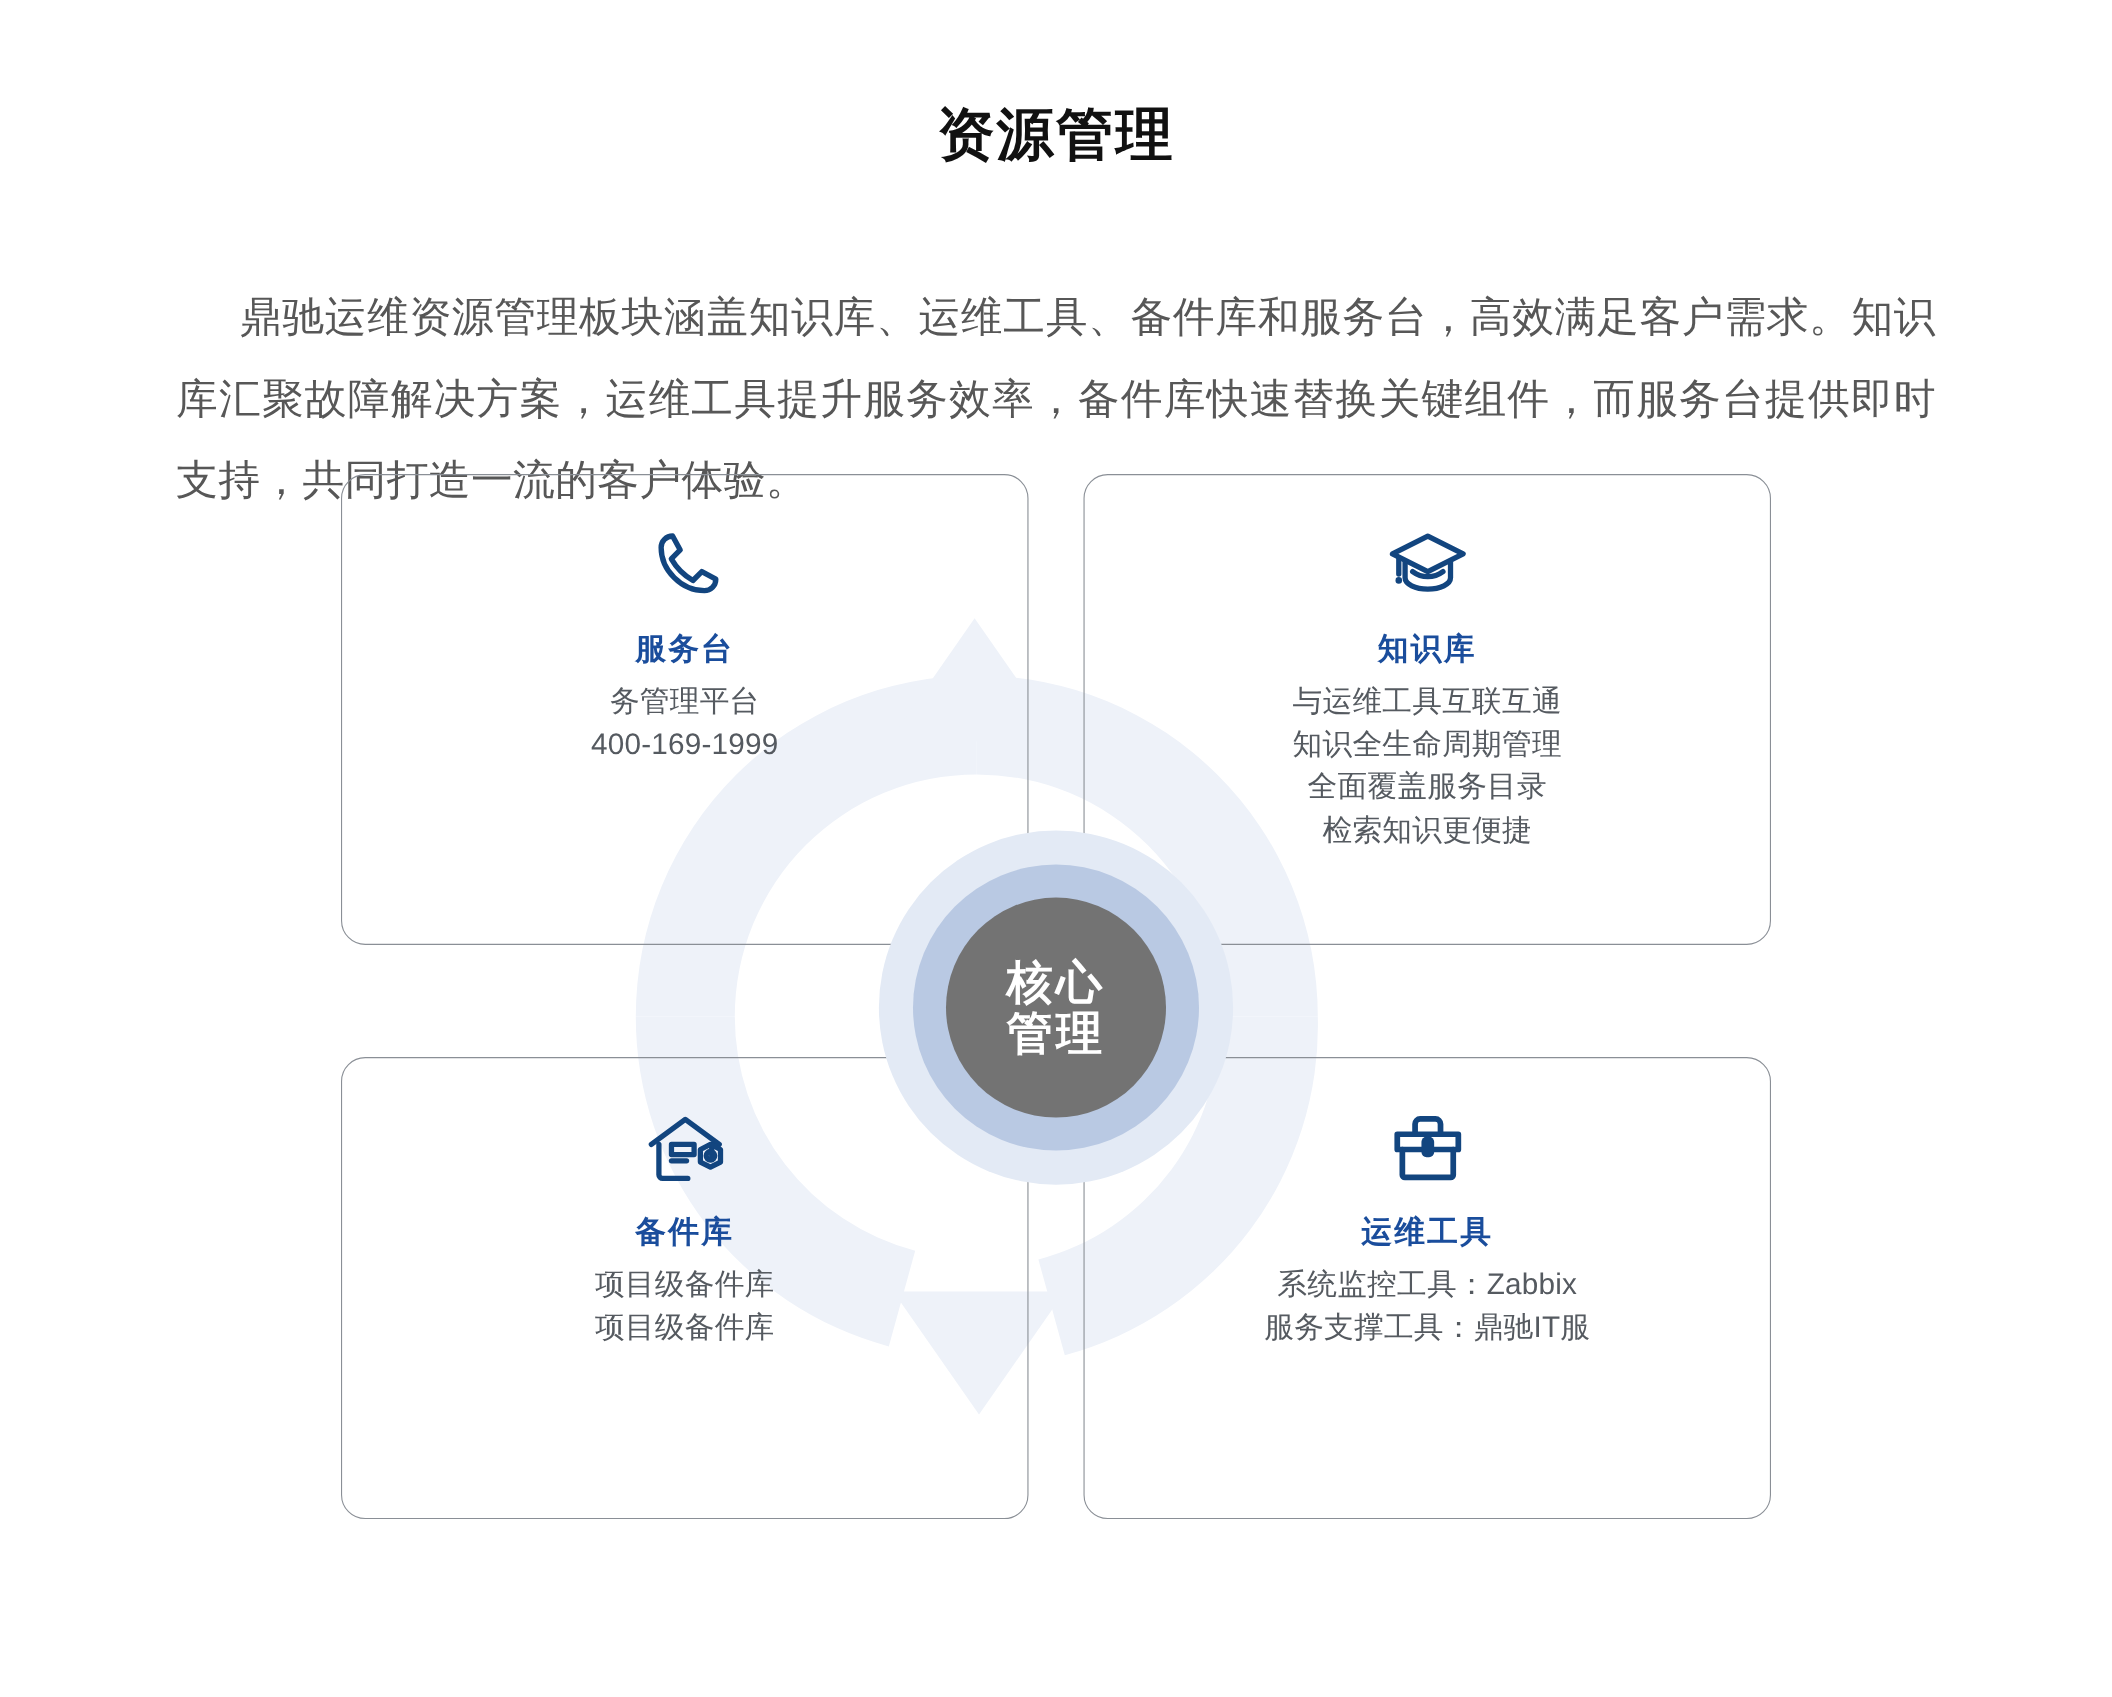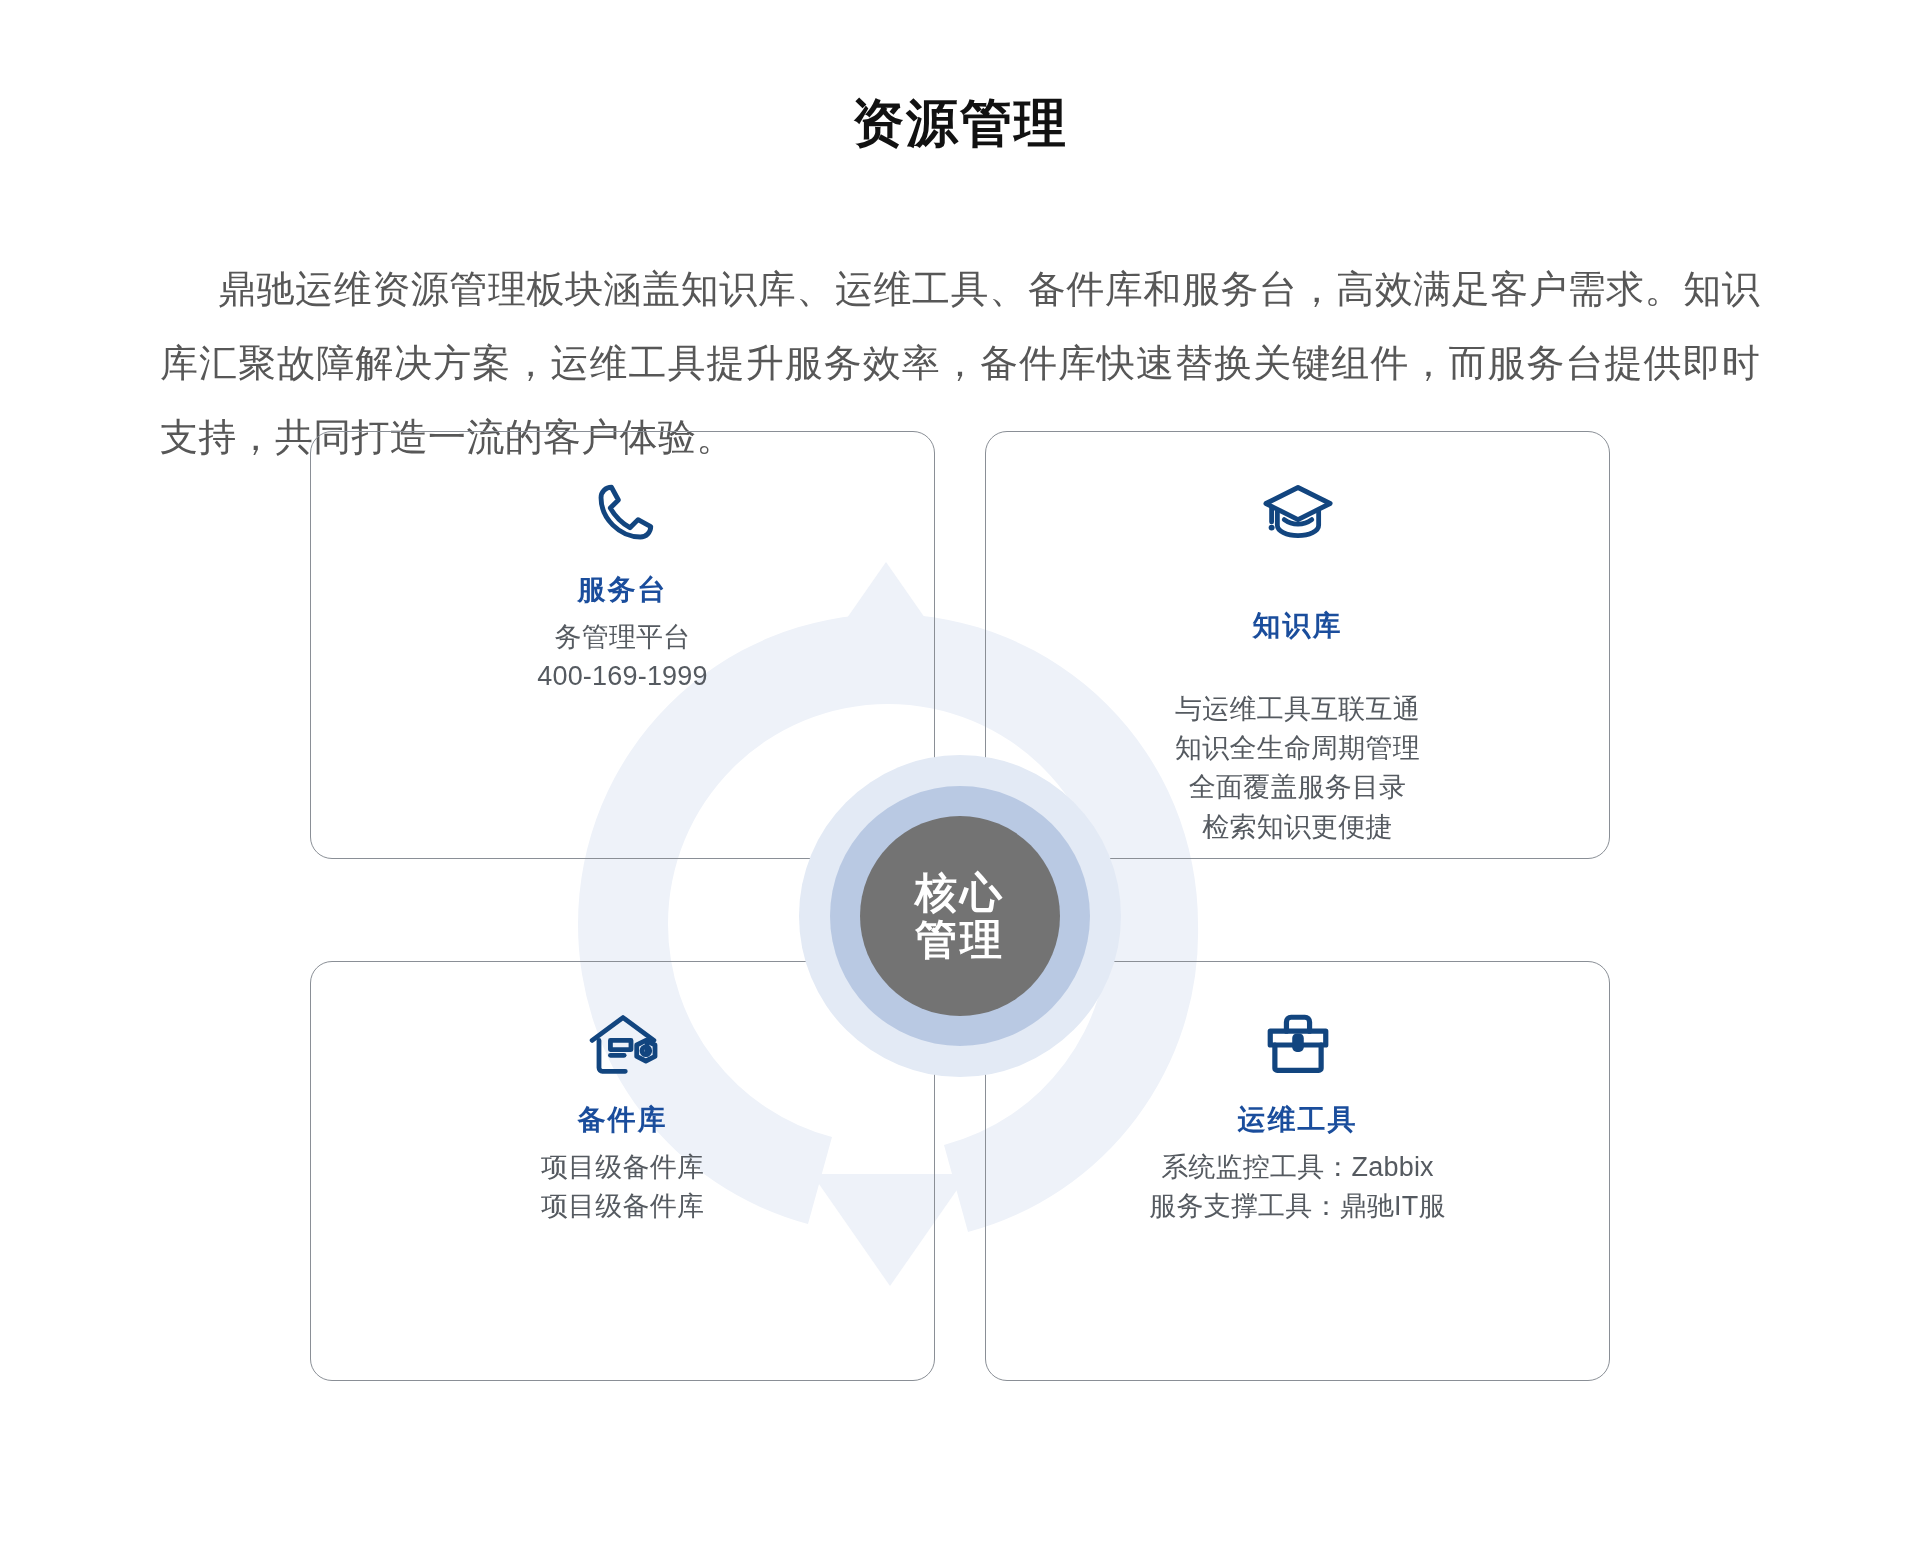--- a/index.html
+++ b/index.html
@@ -67,21 +67,21 @@
   .card {
     position: absolute;
     border: 1.5px solid #8a8f96;
     border-radius: 22px;
     background: transparent;
     display: flex;
     flex-direction: column;
     align-items: center;
   }
   .card-tl { left: 0px;   top: 0px;   width: 625px; height: 428px; }
-  .card-tr { left: 675px; top: 0px;   width: 625px; height: 428px; gap: 36px; }
+  .card-tr { left: 675px; top: 0px;   width: 625px; height: 428px; }
   .card-bl { left: 0px;   top: 530px; width: 625px; height: 420px; }
   .card-br { left: 675px; top: 530px; width: 625px; height: 420px; }
 
   .card-icon {
     margin-top: 42px;
     height: 82px;
     display: flex;
     align-items: center;
     justify-content: center;
   }

